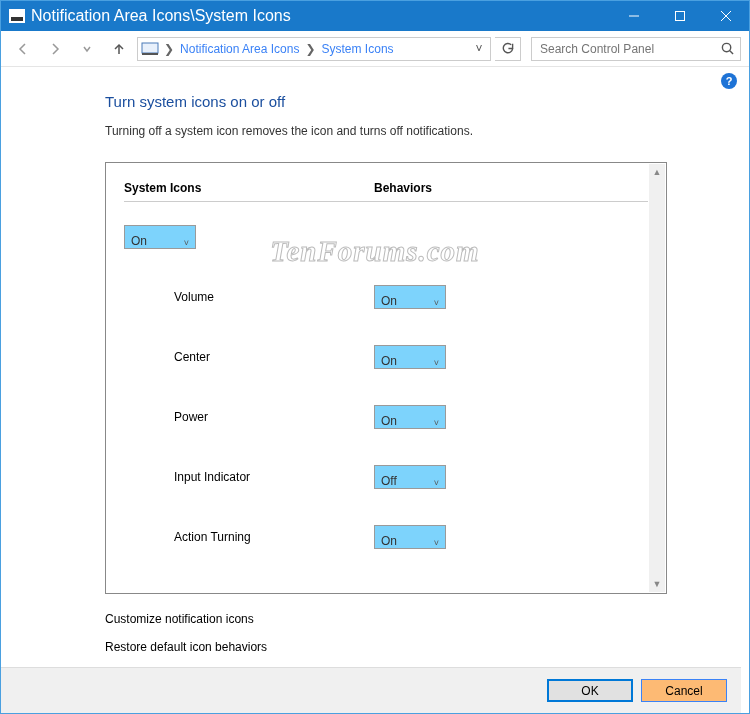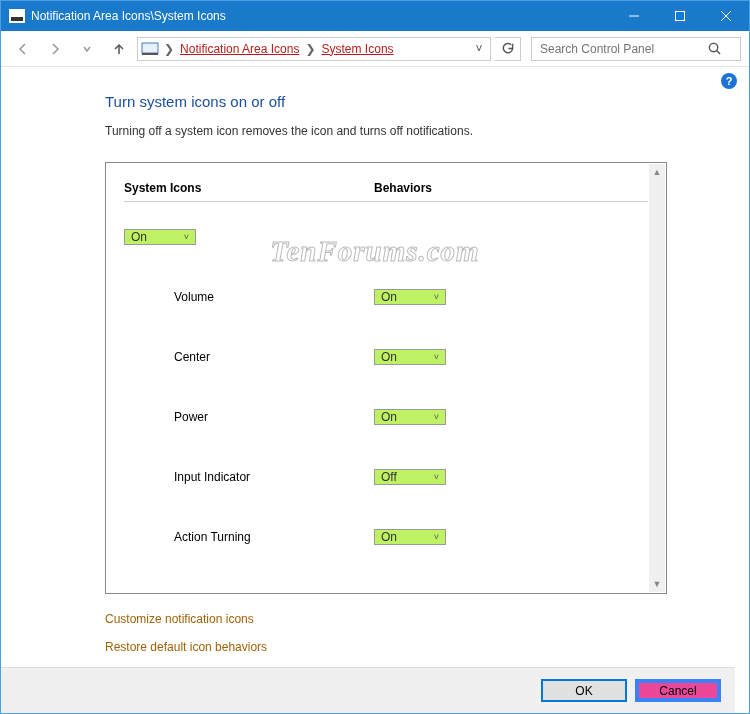--- a/index.html
+++ b/index.html
@@ -24,21 +24,21 @@
     width: 16px; height: 14px;
     margin: 0 6px 0 8px;
     background: linear-gradient(#fff,#fff);
     border: 1px solid #fff;
     position: relative;
   }
   .titlebar .app-icon::after{
     content:""; position:absolute; left:1px; right:1px; bottom:1px; height:4px;
     background:#333;
   }
-  .titlebar .title { font-size: 12px; flex: 0 0 auto; }
+  .titlebar .title { font-size: 16px; flex: 0 0 auto; }
   .titlebar .spacer { flex:1; }
   .win-btn {
     width: 46px; height: 30px;
     display:flex; align-items:center; justify-content:center;
     color:#fff;
   }
   .win-btn svg { width:10px; height:10px; stroke:#fff; fill:none; stroke-width:1;}
   
   .navbar {
     height: 36px;
@@ -56,32 +56,32 @@
   .nav-arrow.small svg{width:10px;height:10px;}
   .addr {
     flex:1; height:24px; border:1px solid #ccc;
     display:flex; align-items:center; padding:0 2px;
     background:#fff; font-size:12px;
   }
   .addr .folder-icon{
     width:20px; height:16px; display:flex; align-items:center; justify-content:center;
     margin-right:2px;
   }
-  .addr .crumb{ padding:0 4px; color:#b91c1c;text-decoration:underline;}
+  .addr .crumb{ padding:0 4px; color:#3b82f6;}
   .addr .sep{ color:#666; padding:0 2px;}
   .addr .drop{ margin-left:auto; width:18px; text-align:center; color:#555;}
   .refresh-btn{
     width:26px;height:24px;border:1px solid #ccc;border-left:none;
     display:flex;align-items:center;justify-content:center;color:#555;
   }
   .refresh-btn svg{width:13px;height:13px;stroke:currentColor;fill:none;stroke-width:1.5;}
   .searchbox{
     width:210px;height:24px;border:1px solid #ccc; margin-left:6px;
     display:flex;align-items:center;padding:0 6px;color:#777;font-size:12px;
-    background:#fff;
+    justify-content:space-between; background:#fff;
   }
   .searchbox input{
     border:none;outline:none;width:170px;font-size:12px;color:#333;font-family:inherit;
   }
   .searchbox svg{width:13px;height:13px;stroke:#555;fill:none;stroke-width:1.5;}
   
   .help-row{ height:22px; display:flex; justify-content:flex-end; padding-right:12px; align-items:flex-end;}
   .help-icon{
     width:16px;height:16px;border-radius:50%;
     background:#1e73d6;color:#fff;font-size:11px;font-weight:bold;
@@ -105,37 +105,37 @@
   .panel-scroll .sbtn{ color:#888; font-size:9px; line-height:12px;}
   .tbl-head{ display:flex; font-weight:600; font-size:12px; border-bottom:1px solid #ccc;
     padding-bottom:6px; margin-bottom:18px;}
   .tbl-head .col1{ width:250px;}
   .tbl-head .col2{ flex:1;}
   .row{ display:flex; align-items:center; height:34px; margin-bottom:26px;}
   .row:last-child{margin-bottom:14px;}
   .row .col1{ width:250px; padding-left:50px; font-size:12px;}
   .row .col2{ flex:1;}
   .combo{
-    width:72px; height:16px;
-    border:1px solid #9a9a9a; background:#bef264;
-    display:flex; align-items:center; justify-content:space-between;
+    width:72px; height:24px;
+    border:1px solid #9a9a9a; background:#7dd3fc;
+    display:flex; align-items:flex-end; justify-content:space-between;
     padding:0 6px; font-size:12px; color:#333;
   }
   .combo .chev{ font-size:9px; color:#555;}
   .links{ margin:18px 0 0 78px;}
-  .links a{ display:block; color:#a16207; font-size:12px; text-decoration:none; margin-bottom:14px;}
+  .links a{ display:block; color:#000000; font-size:12px; text-decoration:none; margin-bottom:14px;}
   
   .btnbar{
-    position:absolute; left:1px; right:15px; bottom:1px; height:46px;
+    position:absolute; left:1px; right:9px; bottom:1px; height:46px;
     background:#f0f0f0; border-top:1px solid #ddd;
     display:flex; justify-content:flex-end; align-items:center;
     gap:8px; padding-right:14px;
   }
   .btn{
-    width:86px; height:23px; border:4px solid #3b82f6; background:#ec4899;
+    width:86px; height:23px; border:1px solid #3b82f6; background:#fdba74;
     font-size:12px; display:flex; align-items:center; justify-content:center;
   }
   .btn.primary{ border:2px solid #0078d7; background:#e1e1e1;}
   
   .watermark{
     position:absolute; top:146px; left:0; right:0;
     text-align:center; font-size:29px; font-weight:bold;
     color:rgba(255,255,255,0.0);
     font-family: Georgia, "Times New Roman", serif;
     font-style:italic;

